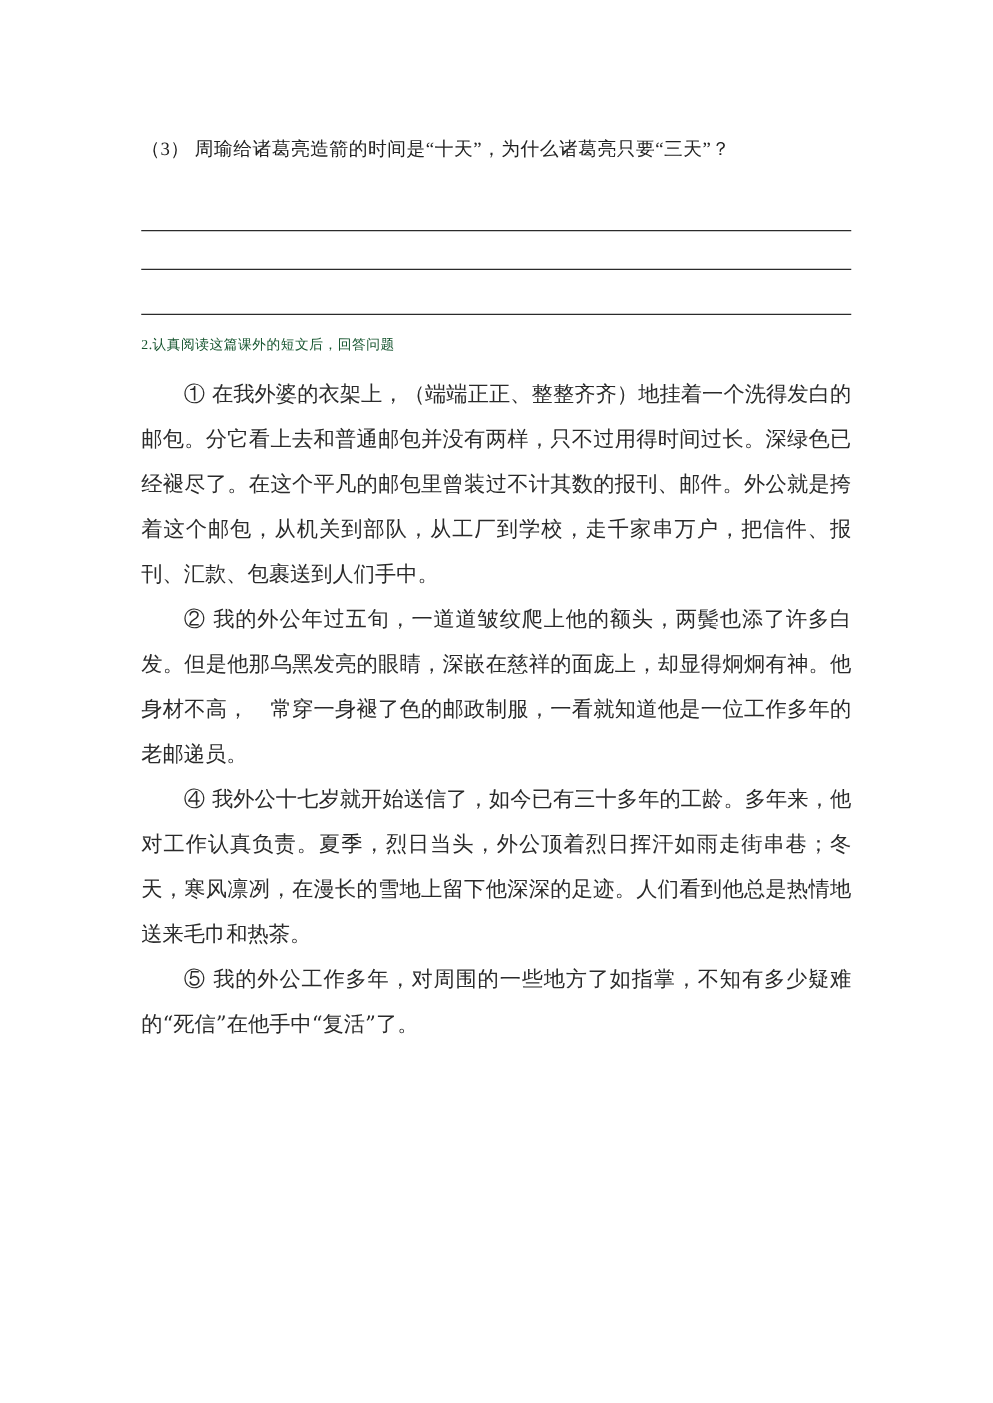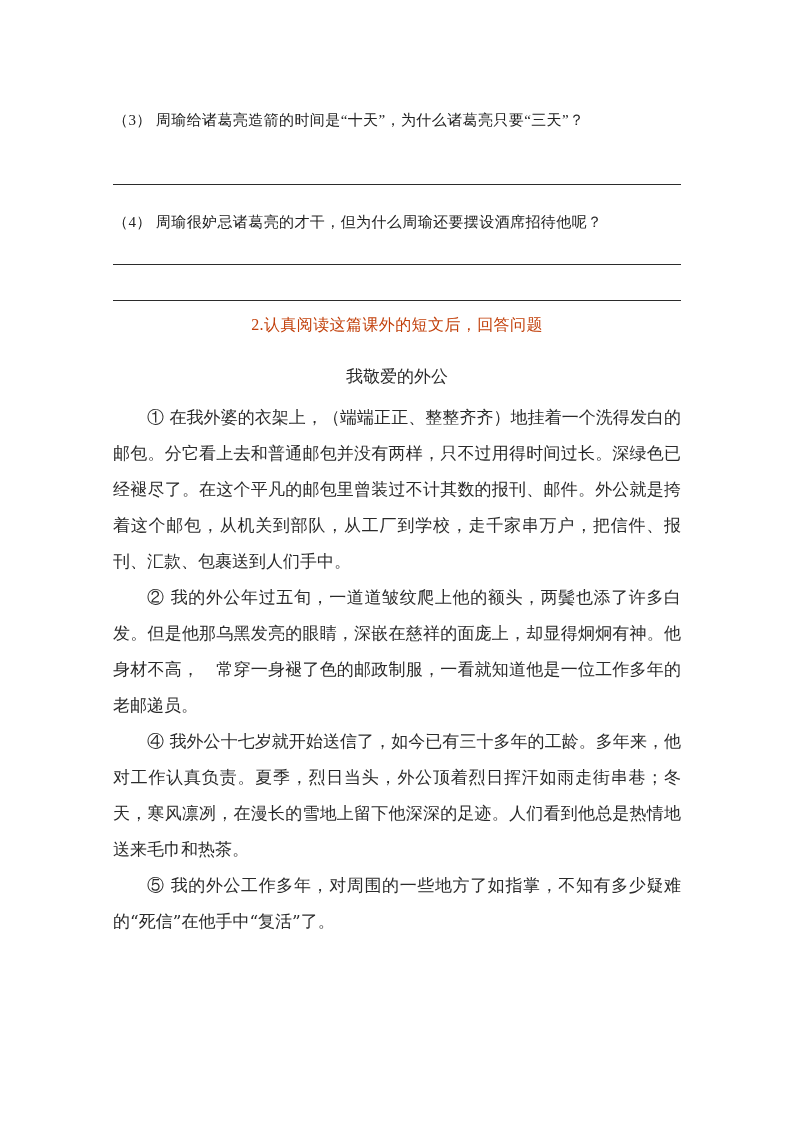--- a/index.html
+++ b/index.html
@@ -33,25 +33,24 @@
   .answer-line {
     height: 0;
     border-bottom: 1.6px solid #2b2b2b;
   }
   .line-1 { margin-top: 52px; }
   .line-2 { margin-top: 30px; }
   .line-3 { margin-top: 35px; }
   .section-heading {
     margin: 12px 0 0 0;
     font-family: "Liberation Serif", "DejaVu Serif", serif;
-    font-size: 16px;
+    font-size: 11px;
     line-height: 24px;
     letter-spacing: 0.4px;
-    color: #c2410c;
-    text-align: center;
+    color: #14532d;
   }
   .passage-title {
     margin: 26px 0 0 0;
     text-align: center;
     font-family: "DejaVu Serif", "Liberation Serif", serif;
     font-size: 17px;
     font-weight: normal;
     line-height: 26px;
     color: #2a2a2a;
   }
@@ -71,29 +70,27 @@
 </head>
 <body>
 
 <div class="page">
   <div class="content">
 
     <p class="question">（3） 周瑜给诸葛亮造箭的时间是“十天”，为什么诸葛亮只要“三天”？</p>
 
     <div class="answer-line line-1"></div>
 
-    <p class="question q4">（4） 周瑜很妒忌诸葛亮的才干，但为什么周瑜还要摆设酒席招待他呢？</p>
 
     <div class="answer-line line-2"></div>
 
     <div class="answer-line line-3"></div>
 
     <p class="section-heading">2.认真阅读这篇课外的短文后，回答问题</p>
 
-    <h3 class="passage-title">我敬爱的外公</h3>
 
     <div class="passage">
       <p class="passage-para">① 在我外婆的衣架上，（端端正正、整整齐齐）地挂着一个洗得发白的邮包。分它看上去和普通邮包并没有两样，只不过用得时间过长。深绿色已经褪尽了。在这个平凡的邮包里曾装过不计其数的报刊、邮件。外公就是挎着这个邮包，从机关到部队，从工厂到学校，走千家串万户，把信件、报刊、汇款、包裹送到人们手中。</p>
       <p class="passage-para">② 我的外公年过五旬，一道道皱纹爬上他的额头，两鬓也添了许多白发。但是他那乌黑发亮的眼睛，深嵌在慈祥的面庞上，却显得炯炯有神。他身材不高，　常穿一身褪了色的邮政制服，一看就知道他是一位工作多年的老邮递员。</p>
       <p class="passage-para">④ 我外公十七岁就开始送信了，如今已有三十多年的工龄。多年来，他对工作认真负责。夏季，烈日当头，外公顶着烈日挥汗如雨走街串巷；冬天，寒风凛冽，在漫长的雪地上留下他深深的足迹。人们看到他总是热情地送来毛巾和热茶。</p>
       <p class="passage-para">⑤ 我的外公工作多年，对周围的一些地方了如指掌，不知有多少疑难的“死信”在他手中“复活”了。</p>
     </div>
 
   </div>
 </div>

